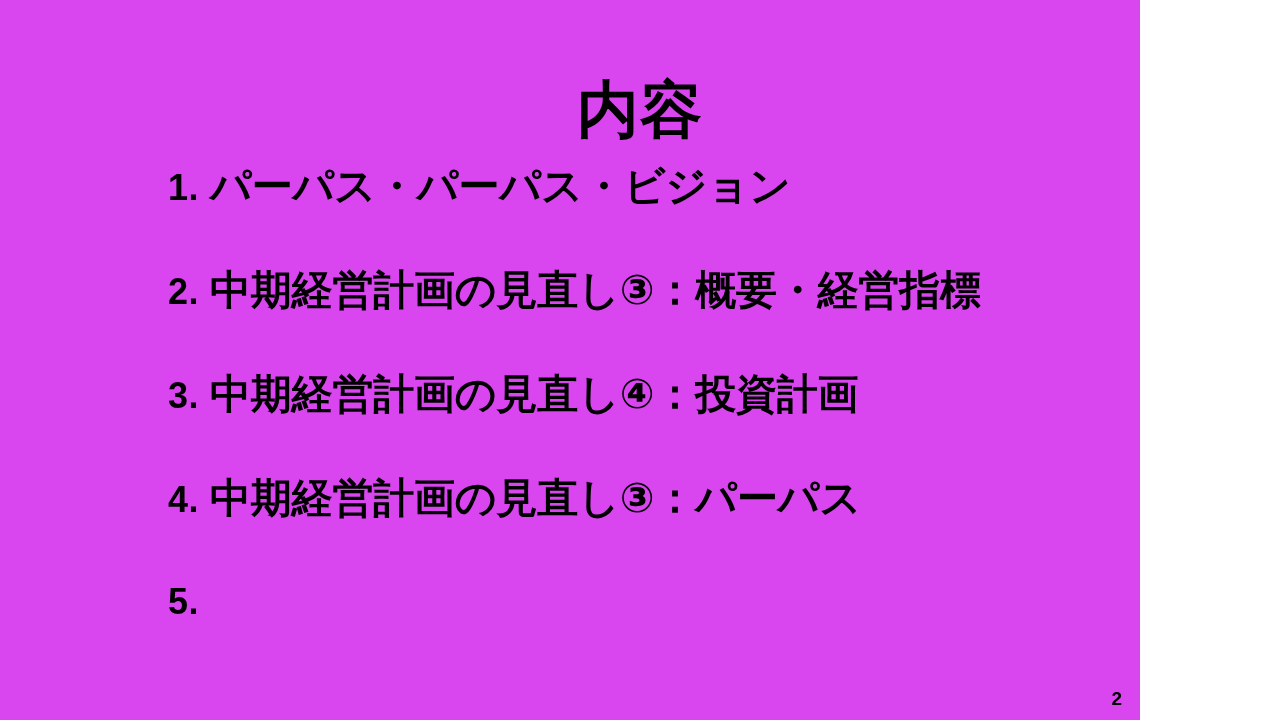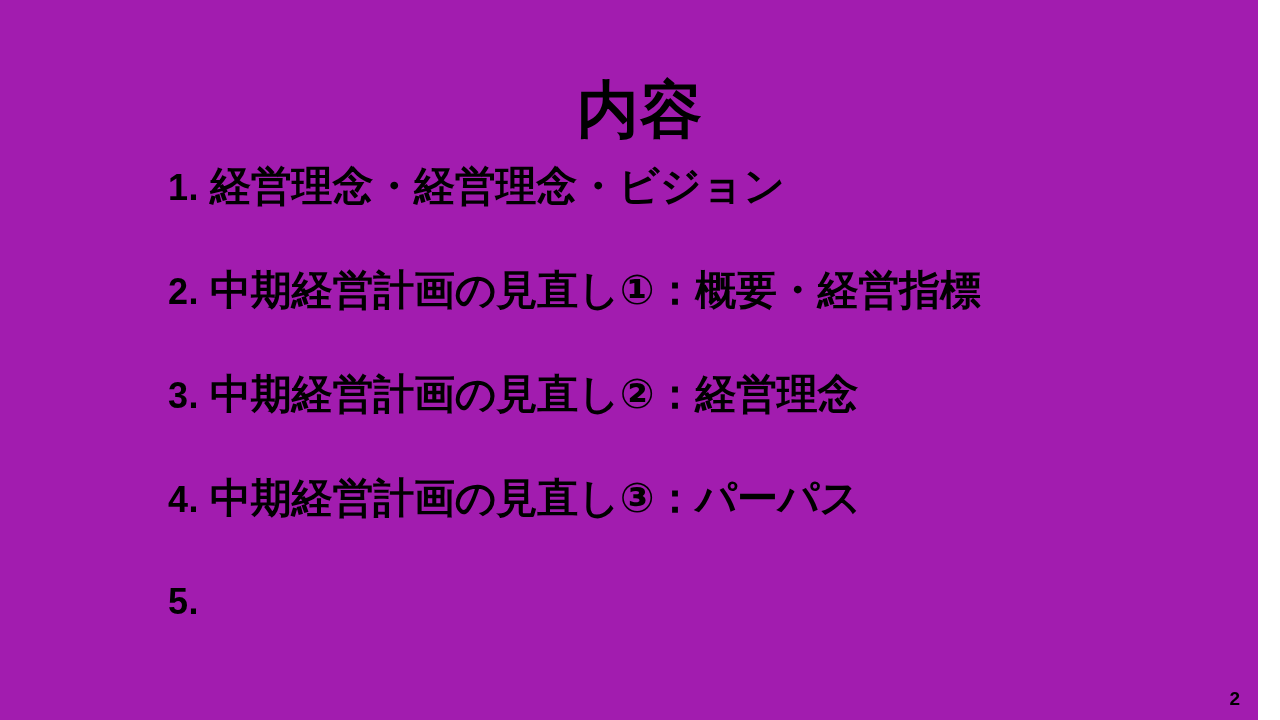--- a/index.html
+++ b/index.html
@@ -11,23 +11,23 @@
     width: 1280px;
     height: 720px;
     background: #ffffff;
     font-family: "Liberation Sans", "DejaVu Sans", sans-serif;
     color: #000000;
     overflow: hidden;
   }
 
   .slide {
     position: relative;
-    width: 1258px;
+    width: 1140px;
     height: 720px;
-    background: #a21caf;
+    background: #d946ef;
     box-sizing: border-box;
   }
 
   
   .slide-title {
     position: absolute;
     top: 33px;
     left: 0;
     width: 1280px;
     text-align: center;
@@ -91,31 +91,31 @@
 <body>
 
 <div class="slide">
 
   <h1 class="slide-title">内容</h1>
 
   <ul class="agenda">
 
     <li class="agenda-item">
       <span class="agenda-num">1.</span>
-      <span class="agenda-text">経営理念・経営理念・ビジョン</span>
+      <span class="agenda-text">パーパス・パーパス・ビジョン</span>
     </li>
 
     <li class="agenda-item">
       <span class="agenda-num">2.</span>
-      <span class="agenda-text">中期経営計画の見直し①：概要・経営指標</span>
+      <span class="agenda-text">中期経営計画の見直し③：概要・経営指標</span>
     </li>
 
     <li class="agenda-item">
       <span class="agenda-num">3.</span>
-      <span class="agenda-text">中期経営計画の見直し②：経営理念</span>
+      <span class="agenda-text">中期経営計画の見直し④：投資計画</span>
     </li>
 
     <li class="agenda-item">
       <span class="agenda-num">4.</span>
       <span class="agenda-text">中期経営計画の見直し③：パーパス</span>
     </li>
 
     <li class="agenda-item">
       <span class="agenda-num">5.</span>
     </li>

